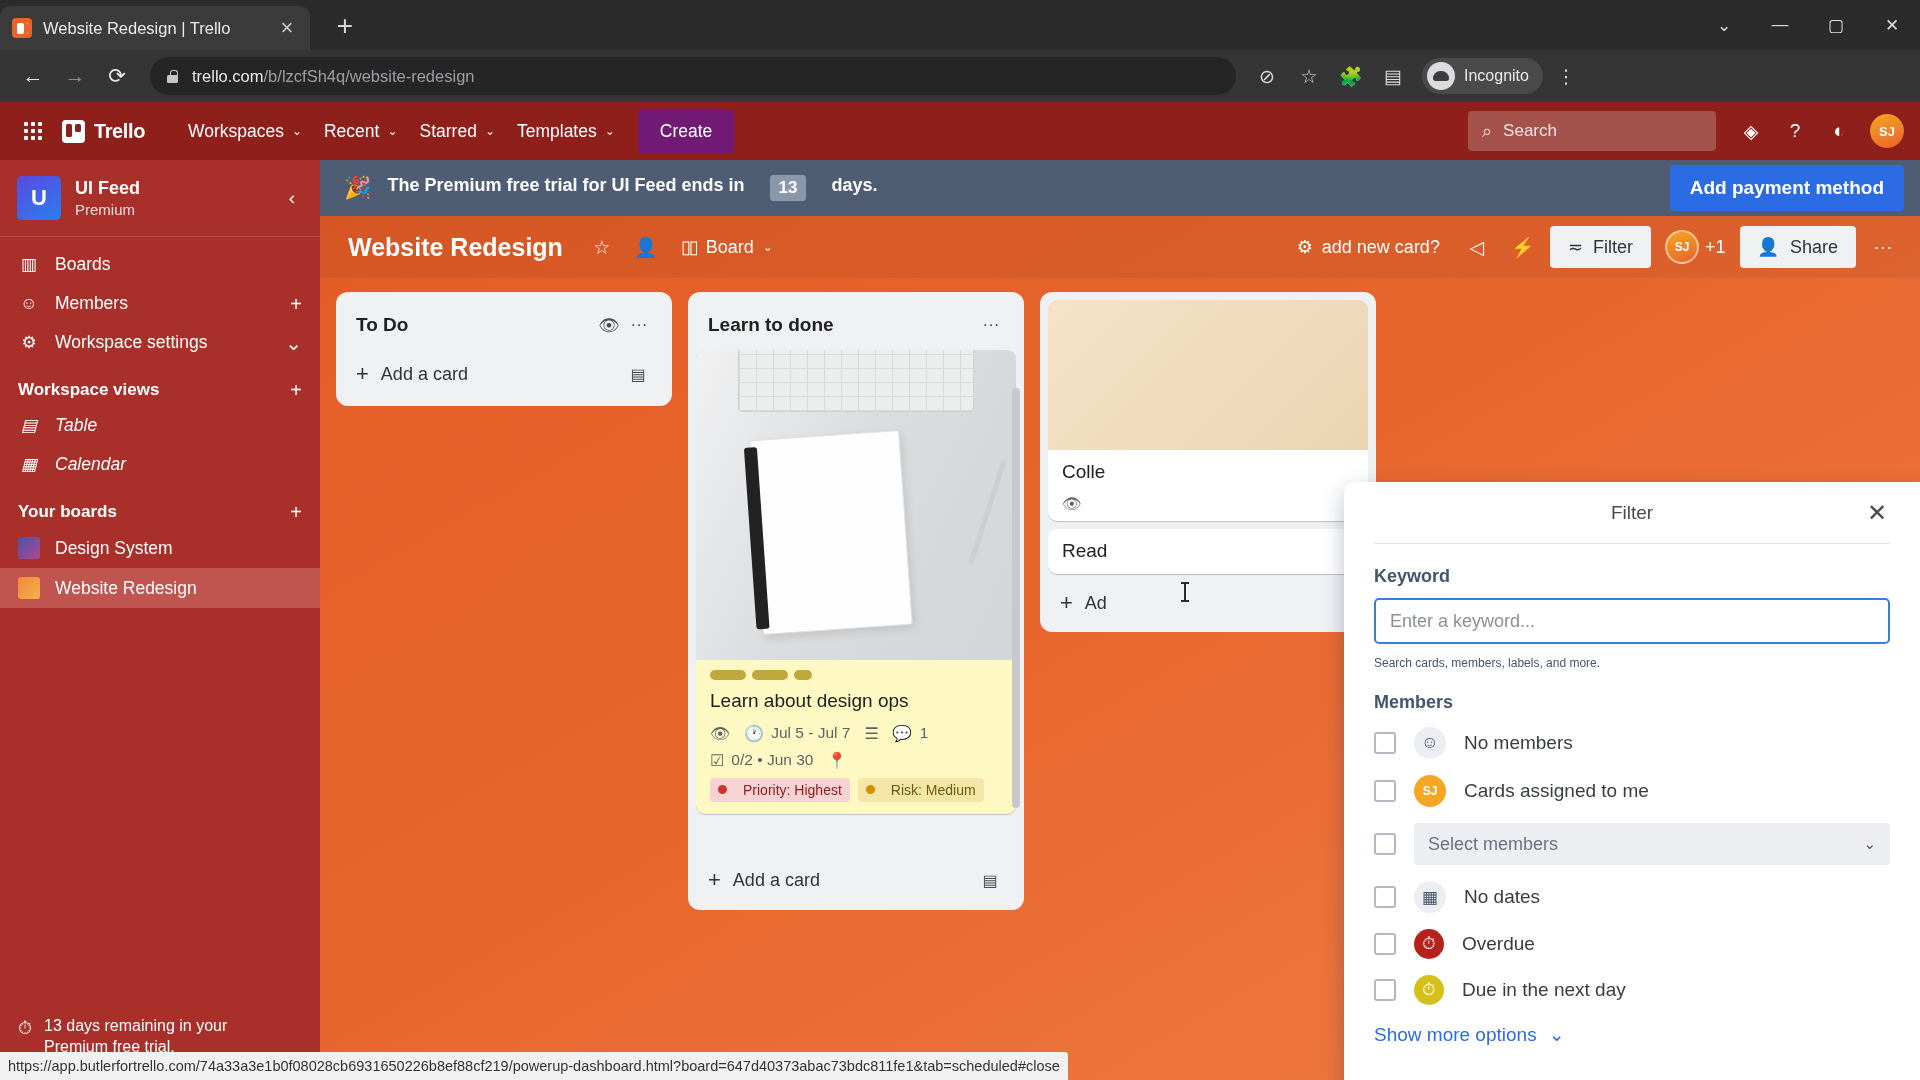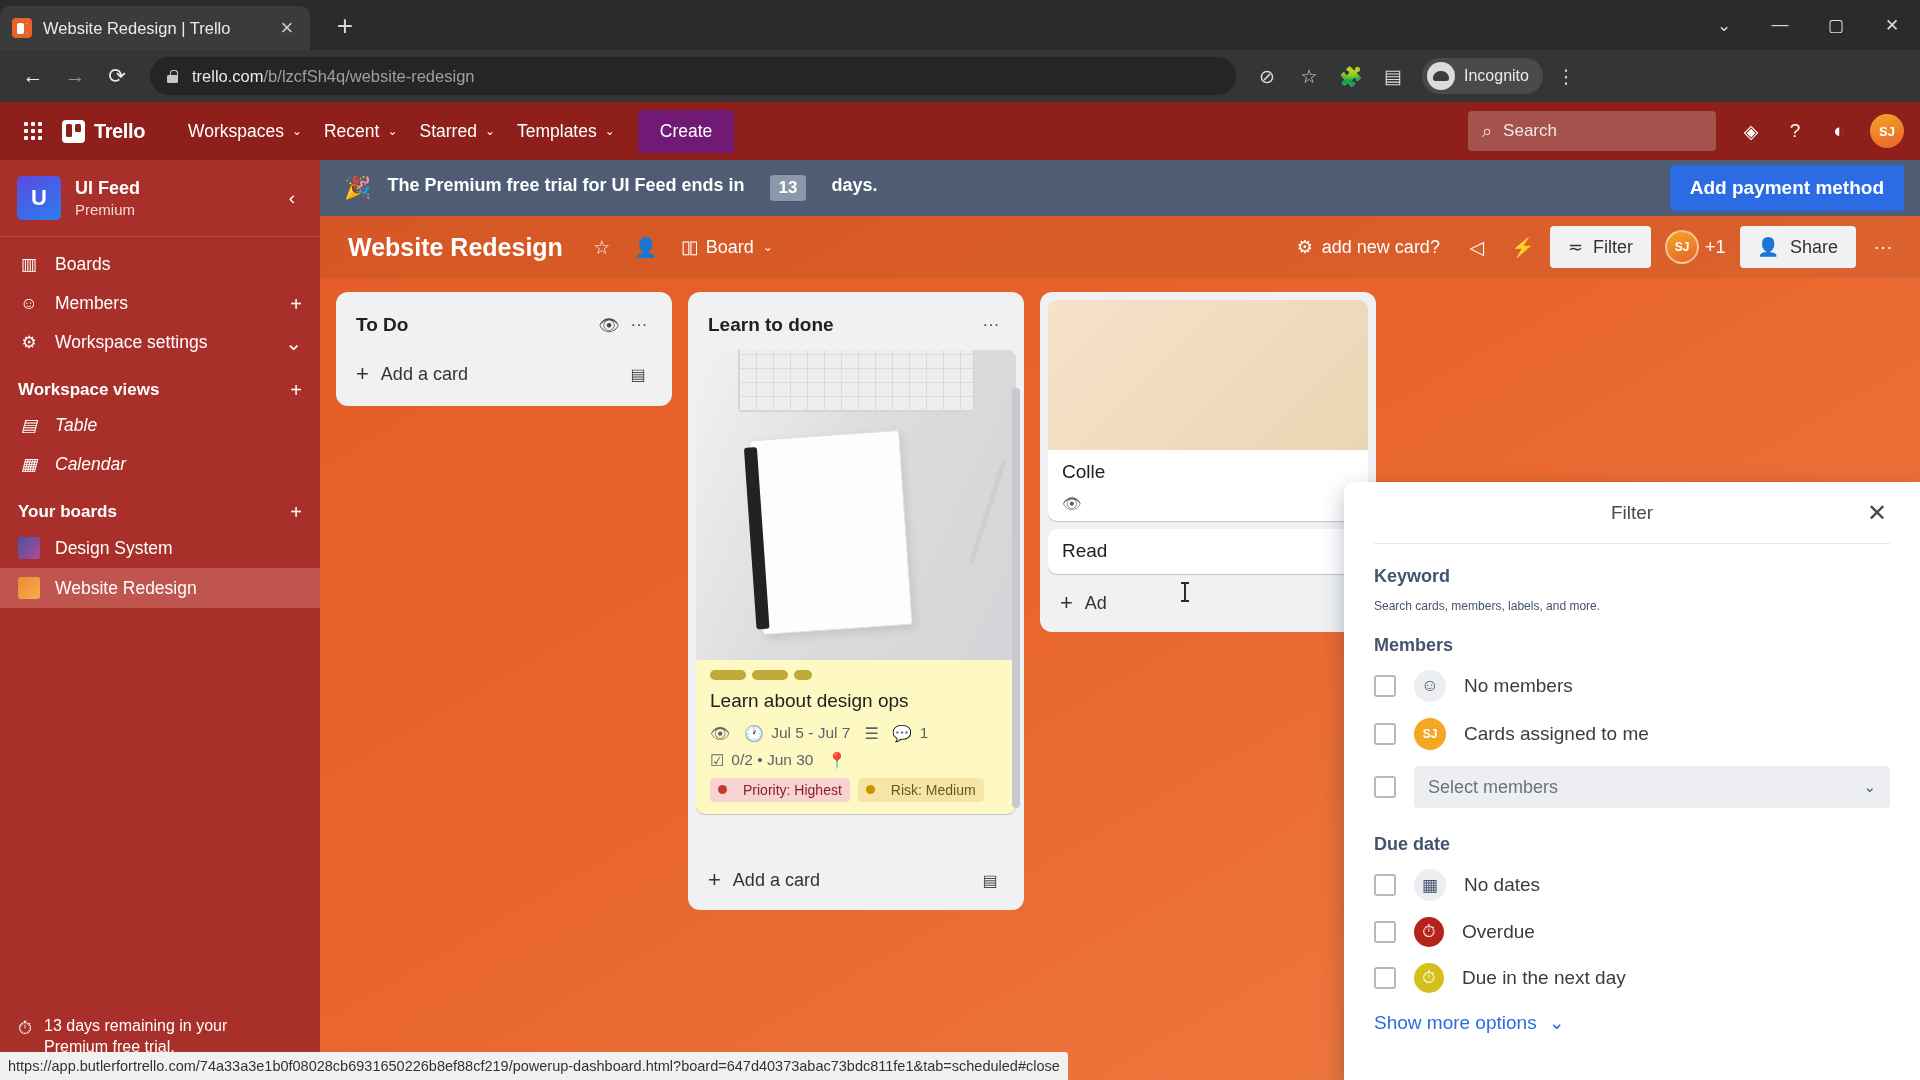--- a/index.html
+++ b/index.html
@@ -601,20 +601,23 @@
     </div>
   </div>
 
   <div class="filter-panel">
     <div class="fp-head">
       <span class="fp-title">Filter</span>
       <span class="fp-close">✕</span>
     </div>
     <div class="fp-body">
       <div class="fp-label">Keyword</div>
+      <div class="fp-input">
+        <span>Enter a keyword...</span>
+      </div>
       <div class="fp-hint">Search cards, members, labels, and more.</div>
 
       <div class="fp-section-title">Members</div>
       <div class="fp-row">
         <span class="cbox"></span>
         <span class="fp-avatar-ic">☺</span>
         <span class="fp-text">No members</span>
       </div>
       <div class="fp-row">
         <span class="cbox"></span>
@@ -622,21 +625,20 @@
         <span class="fp-text">Cards assigned to me</span>
       </div>
       <div class="fp-row">
         <span class="cbox"></span>
         <span class="fp-select">
           <span>Select members</span>
           <span class="chev2">⌄</span>
         </span>
       </div>
 
-      <div class="fp-section-title" style="margin-top:26px">Due date</div>
       <div class="fp-row">
         <span class="cbox"></span>
         <span class="fp-avatar-ic">▦</span>
         <span class="fp-text">No dates</span>
       </div>
       <div class="fp-row">
         <span class="cbox"></span>
         <span class="fp-clock red">⏱</span>
         <span class="fp-text">Overdue</span>
       </div>

